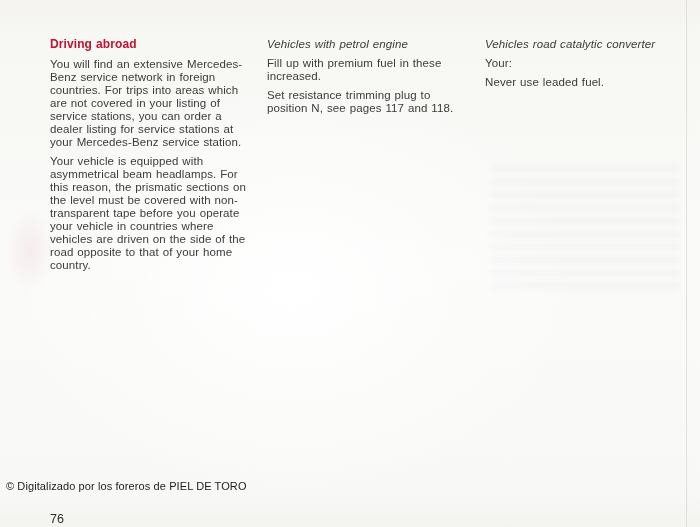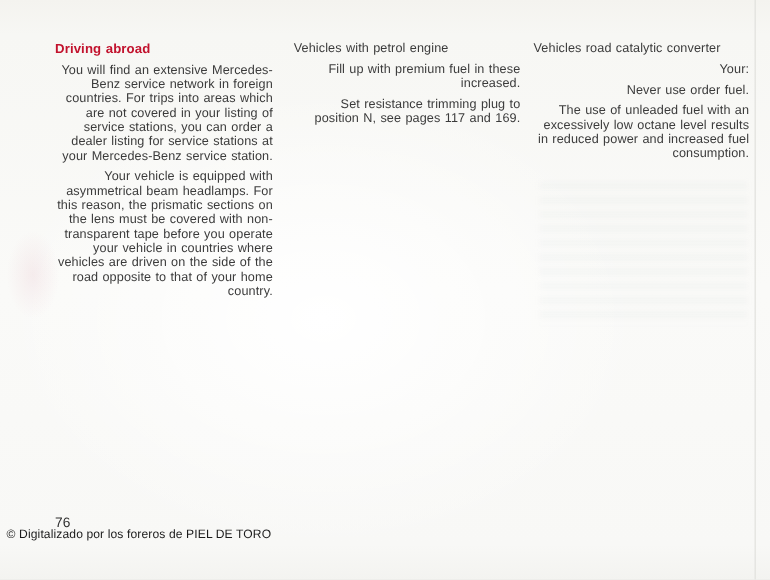--- a/index.html
+++ b/index.html
@@ -58,28 +58,28 @@
     line-height: 13px;
     font-weight: bold;
     color: #c2122d;
   }
   .heading-plain {
     margin: 0 0 6px 0;
     font-size: 11.5px;
     line-height: 13px;
     font-weight: normal;
     color: #3b3b3b;
+    font-style: italic;
   }
   .col p {
     margin: 0 0 6px 0;
-    text-align: right;
   }
   .page-number {
     position: absolute;
-    left: 50px; top: 468px;
+    left: 50px; top: 512px;
     font-size: 12.5px;
     color: #2e2e2e;
   }
   .copyright {
     position: absolute;
     left: 6px; top: 480px;
     font-size: 11px;
     letter-spacing: 0.1px;
     color: #1c1c1c;
   }
@@ -89,33 +89,32 @@
 
 <div class="page">
 
   <div class="smudge-left"></div>
   <div class="bleed-ghost"></div>
   <div class="scan-edge-right"></div>
 
   <div class="col col-1">
     <h2 class="heading-red">Driving abroad</h2>
     <p>You will find an extensive Mercedes-Benz service network in foreign countries. For trips into areas which are not covered in your listing of service stations, you can order a dealer listing for service stations at your Mercedes-Benz service station.</p>
-    <p>Your vehicle is equipped with asymmetrical beam headlamps. For this reason, the prismatic sections on the lens must be covered with non-transparent tape before you operate your vehicle in countries where vehicles are driven on the side of the road opposite to that of your home country.</p>
+    <p>Your vehicle is equipped with asymmetrical beam headlamps. For this reason, the prismatic sections on the level must be covered with non-transparent tape before you operate your vehicle in countries where vehicles are driven on the side of the road opposite to that of your home country.</p>
   </div>
 
   <div class="col col-2">
     <h3 class="heading-plain">Vehicles with petrol engine</h3>
     <p>Fill up with premium fuel in these increased.</p>
-    <p>Set resistance trimming plug to position N, see pages 117 and 169.</p>
+    <p>Set resistance trimming plug to position N, see pages 117 and 118.</p>
   </div>
 
   <div class="col col-3">
     <h3 class="heading-plain">Vehicles road catalytic converter</h3>
     <p>Your:</p>
-    <p>Never use order fuel.</p>
-    <p>The use of unleaded fuel with an excessively low octane level results in reduced power and increased fuel consumption.</p>
+    <p>Never use leaded fuel.</p>
   </div>
 
   <div class="page-number">76</div>
 
   <div class="copyright">© Digitalizado por los foreros de PIEL DE TORO</div>
 
 </div>
 
 </body></html>

